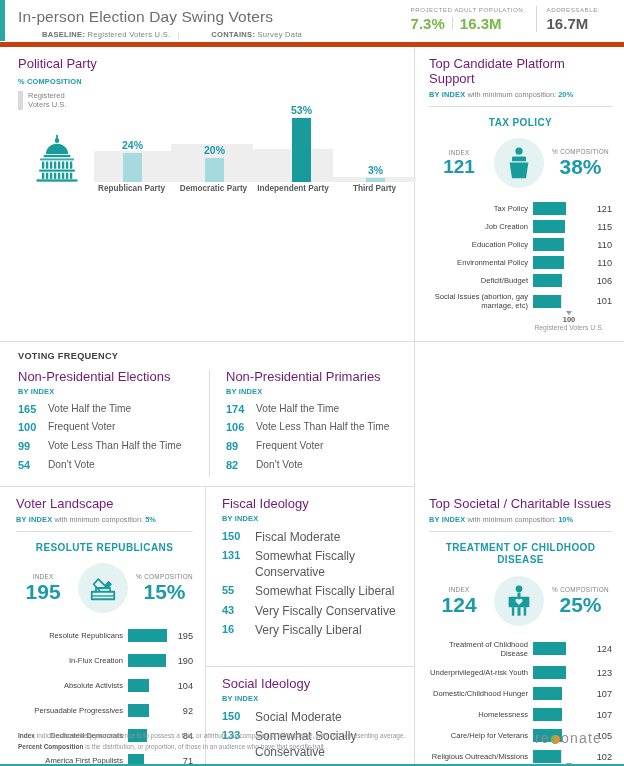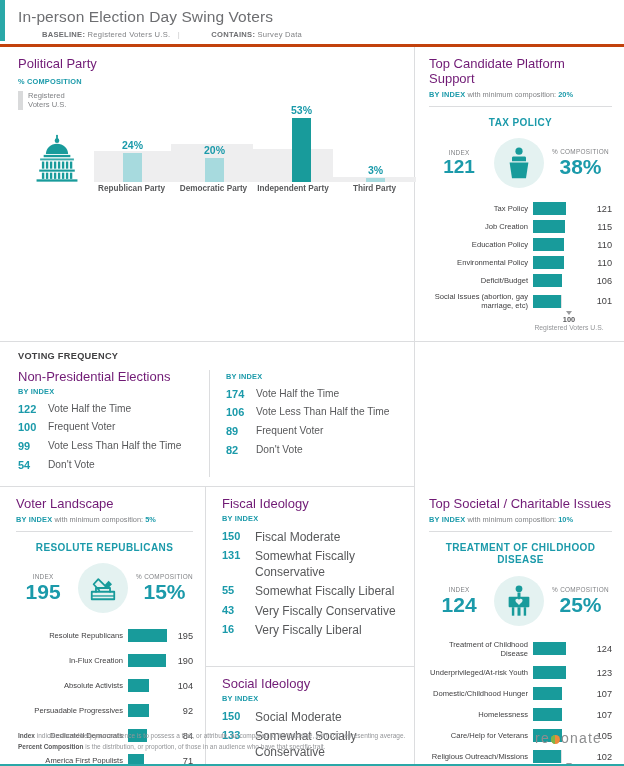--- a/index.html
+++ b/index.html
@@ -6,21 +6,21 @@
   html, body {
     width: 624px; height: 766px;
     font-family: "Liberation Sans", sans-serif;
     background: #ffffff;
     color: #58595b;
     overflow: hidden;
   }
   .page { position: relative; width: 624px; height: 766px; background:#fff; }
 
   
-  .header { position:relative; height:47px; border-bottom:3px solid #c2410c; display:flex; align-items:flex-start; }
+  .header { position:relative; height:47px; border-bottom:5px solid #c2410c; display:flex; align-items:flex-start; }
   .header-accent { position:absolute; left:0; top:0; width:5px; height:41px; background:#2aa8a8; }
   .header-left { padding:8px 0 0 18px; flex:0 0 auto; }
   .header-title { font-size:15.5px; font-weight:400; color:#6d6e71; letter-spacing:.1px; }
   .header-sub { margin-top:4px; font-size:7.6px; color:#808285; letter-spacing:.25px; }
   .header-sub .lbl { font-weight:700; color:#6d6e71;padding-left:24px; }
   .header-sub .sep { display:inline-block; padding:0 5px; color:#c9cacc; }
   .header-right { margin-left:auto; display:flex; align-items:flex-start; padding:6px 14px 0 0; }
   .stat { padding:0 10px; }
   .stat + .stat { border-left:1px solid #d6d7d9; }
   .stat-label { font-size:6.2px; letter-spacing:.5px; color:#939598; text-transform:uppercase; margin-bottom:2px; }
@@ -116,20 +116,36 @@
   <div class="header">
     <div class="header-accent"></div>
     <div class="header-left">
       <div class="header-title">In-person Election Day Swing Voters</div>
       <div class="header-sub">
         <span class="lbl">BASELINE:</span>
         <span>Registered Voters U.S.</span>
         <span class="sep">|</span>
         <span class="lbl">CONTAINS:</span>
         <span>Survey Data</span>
+      </div>
+    </div>
+    <div class="header-right">
+      <div class="stat">
+        <div class="stat-label">PROJECTED ADULT POPULATION:</div>
+        <div class="stat-values">
+          <span class="stat-val green">7.3%</span>
+          <span class="vdiv"></span>
+          <span class="stat-val green">16.3M</span>
+        </div>
+      </div>
+      <div class="stat">
+        <div class="stat-label">ADDRESSABLE:</div>
+        <div class="stat-values">
+          <span class="stat-val dark">16.7M</span>
+        </div>
       </div>
     </div>
   </div>
 
   <div class="row">
 
     <div class="cell pp">
       <div class="sec-title">Political Party</div>
       <div class="pp-comp">% COMPOSITION</div>
       <div class="pp-legend">
@@ -296,38 +312,39 @@
 
   <div class="row">
     <div class="cell vf" style="padding-right:12px;">
       <div class="vf-head">VOTING FREQUENCY</div>
       <div class="vf-cols">
         <div class="vf-col left">
           <div class="sec-title">Non-Presidential Elections</div>
           <div class="byindex">BY INDEX</div>
           <div class="idx-list">
             <div class="idx-row">
-                <div class="idx-num">122</div>
+                <div class="idx-num">165</div>
                 <div class="idx-txt">Vote Half the Time</div>
               </div>
             <div class="idx-row">
                 <div class="idx-num">100</div>
                 <div class="idx-txt">Frequent Voter</div>
               </div>
             <div class="idx-row">
                 <div class="idx-num">99</div>
                 <div class="idx-txt">Vote Less Than Half the Time</div>
               </div>
             <div class="idx-row">
                 <div class="idx-num">54</div>
                 <div class="idx-txt">Don't Vote</div>
               </div>
           </div>
         </div>
         <div class="vf-col right">
+          <div class="sec-title">Non-Presidential Primaries</div>
           <div class="byindex">BY INDEX</div>
           <div class="idx-list">
             <div class="idx-row">
                 <div class="idx-num">174</div>
                 <div class="idx-txt">Vote Half the Time</div>
               </div>
             <div class="idx-row">
                 <div class="idx-num">106</div>
                 <div class="idx-txt">Vote Less Than Half the Time</div>
               </div>

